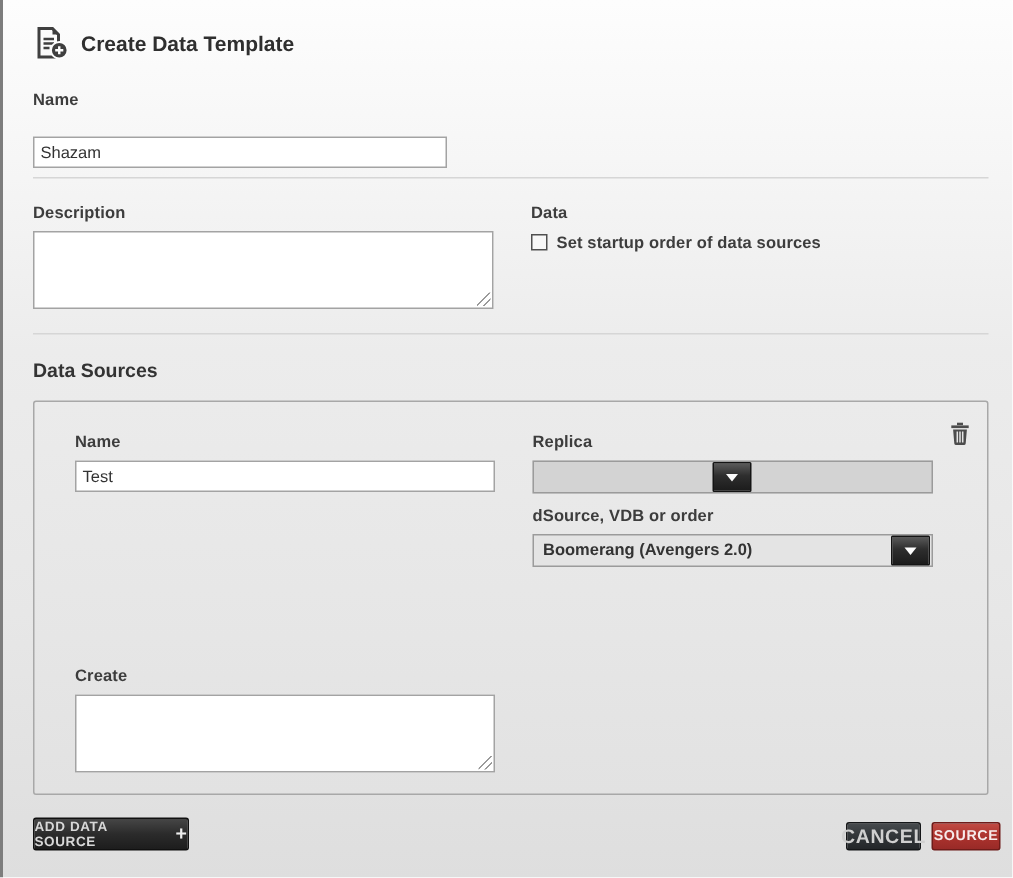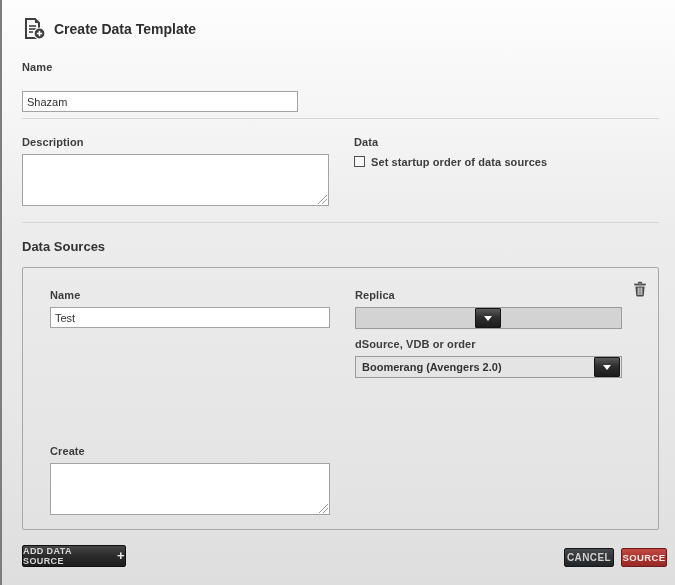--- a/index.html
+++ b/index.html
@@ -119,21 +119,21 @@
     border: 1px solid #101010;
     color: #d8d8d8; font-size: 9px;
     gap: 5px;
     align-items: center;
   }
   #add-ds-btn .plus { font-size: 13px; font-weight: bold; color: #eee; margin-top: -2px; }
   #cancel-btn {
     left: 562px; top: 548px; width: 50px; height: 19px;
     background: linear-gradient(180deg, #474b4e 0%, #33373a 45%, #232629 100%);
     border: 1px solid #141618;
-    color: #cfcfcf; font-size: 10px; text-align: center;
+    color: #cfcfcf; font-size: 13px; text-align: center;
   }
   #create-btn {
     left: 619px; top: 548px; width: 46px; height: 19px;
     background: linear-gradient(180deg, #c14b44 0%, #ad342f 45%, #992a27 100%);
     border: 1px solid #6e1b19;
     color: #f7eaea; font-size: 9.5px;
   }
   .trash {
     position: absolute; right: 11px; top: 13px;
     width: 14px; height: 16px; cursor: pointer;

